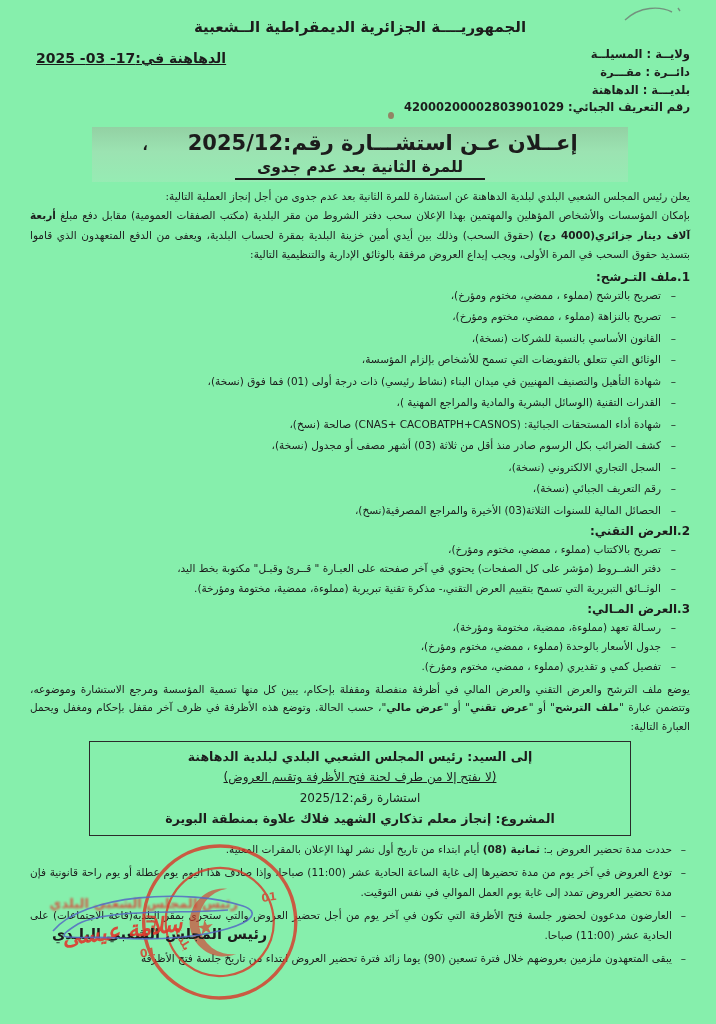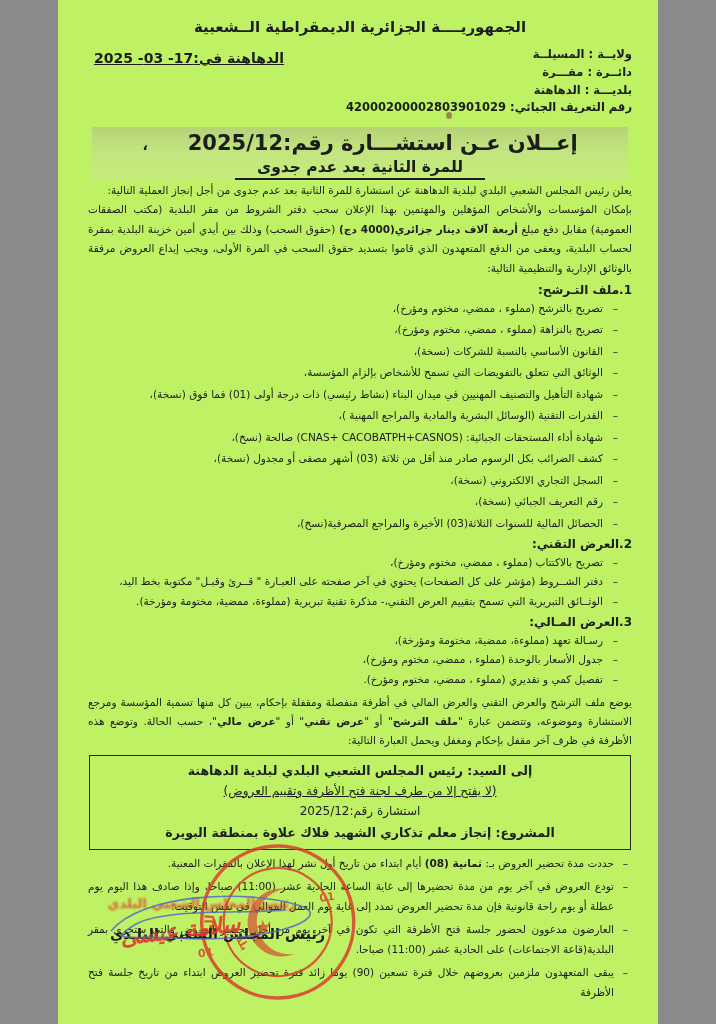--- a/index.html
+++ b/index.html
@@ -1,34 +1,34 @@
 <!DOCTYPE html>
 <html lang="ar" dir="rtl"><head>
 <meta charset="utf-8">
 <style>
   html,body{margin:0;padding:0;background:#8a8a8a;}
   .page{
-    position:relative; width:600px; height:1024px; margin:0 auto;
-    background:#bef264; overflow:hidden; color:#1c1c1c;
+    position:relative; width:716px; height:1024px; margin:0 auto;
+    background:#86efac; overflow:hidden; color:#1c1c1c;
     font-family:"DejaVu Sans", sans-serif; direction:rtl;
     box-sizing:border-box; padding:10px 26px 0 30px;
   }
   .center{text-align:center;}
   .republic{font-size:15px; font-weight:bold; margin-top:8px; letter-spacing:0px;}
   .hdr-row{display:flex; justify-content:space-between; align-items:flex-start; margin-top:10px;}
   .hdr-right{font-size:11.5px; font-weight:bold; line-height:1.55;}
   .hdr-date{font-size:14px; font-weight:bold; text-decoration:underline; margin-top:4px; margin-left:6px; white-space:nowrap;}
   .title-band{
     width:520px; margin:10px auto 0; padding:4px 8px 2px; text-align:center;
     background:linear-gradient(180deg, rgba(168,160,150,.38) 0%, rgba(205,199,191,.30) 45%, rgba(225,220,213,.18) 100%);
   }
   .title-l1{font-size:21px; font-weight:bold; white-space:nowrap;}
   .title-mark{font-size:14px; font-weight:bold; padding-right:40px;}
   .title-l2{display:inline-block; font-size:15.5px; font-weight:bold; border-bottom:2px solid #1c1c1c; padding:1px 22px 2px; margin-top:2px;}
-  .intro{font-size:10.5px; margin-top:2px; text-align:right;}
+  .intro{font-size:10.5px; margin-top:8px; text-align:right;}
   .project{font-size:13.5px; font-weight:bold; text-align:center; margin-top:5px;}
   .para{font-size:10.5px; line-height:1.85; text-align:justify; margin-top:4px;}
   .bd{font-weight:bold;}
   .sec-h{font-size:12px; font-weight:bold; margin-top:5px;}
   ul.doclist{list-style:none; margin:3px 14px 2px 0; padding:0;}
   ul.doclist li{
     position:relative; font-size:10.5px; line-height:1.62; padding-right:15px;
     text-align:justify; margin-bottom:2.5px;
   }
   ul.doclist li .dash{position:absolute; right:0; top:0;}

